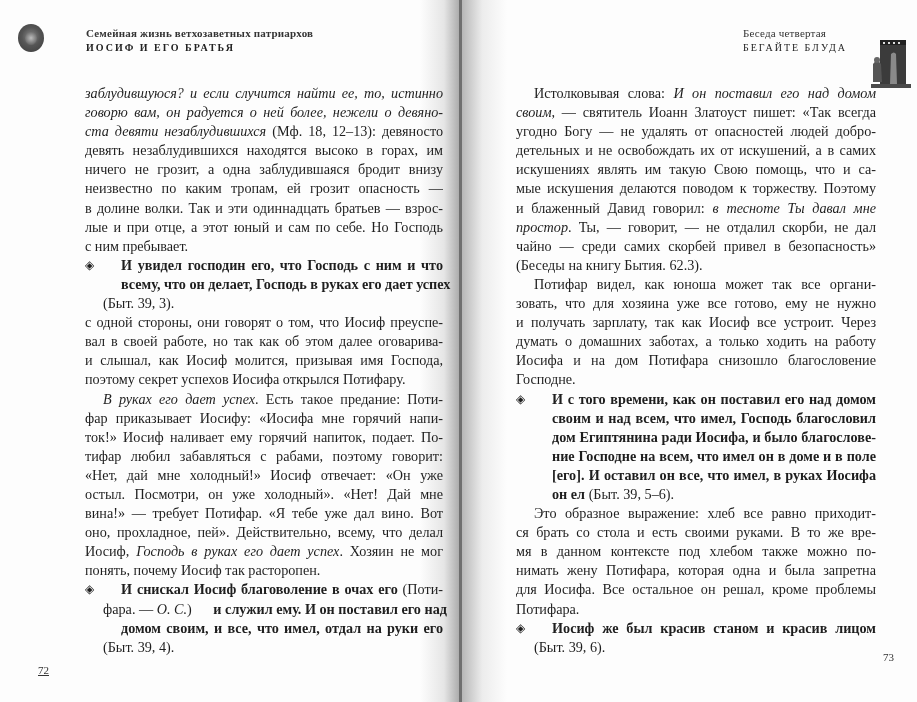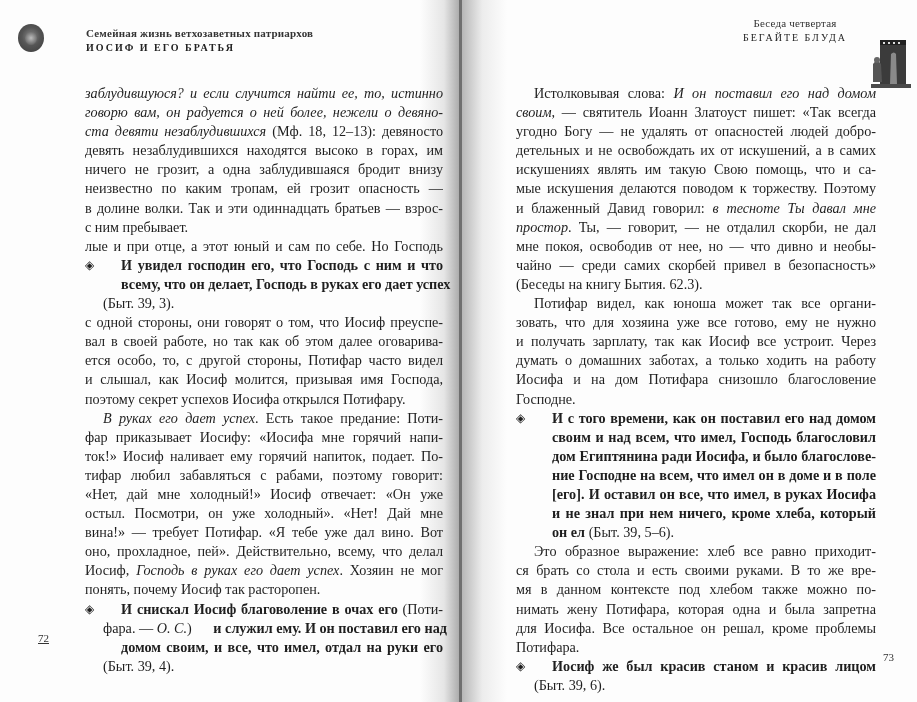--- a/index.html
+++ b/index.html
@@ -14,21 +14,21 @@
     background: linear-gradient(to right, rgba(255,255,255,0) 0%, rgba(210,210,210,0.55) 60%, rgba(160,160,160,0.9) 100%);
   }
   .spine-line { position: absolute; left: 459px; top: 0; width: 3px; height: 702px; background: #6f6f6f; }
   .gutter-right {
     position: absolute; left: 462px; top: 0; width: 45px; height: 702px;
     background: linear-gradient(to right, rgba(170,170,170,0.85) 0%, rgba(220,220,220,0.5) 45%, rgba(255,255,255,0) 100%);
   }
 
   
   .header-left { position: absolute; left: 86px; top: 27px; font-weight: bold; }
-  .header-right { position: absolute; right: 70px; top: 17px; text-align: center; }
+  .header-right { position: absolute; right: 70px; top: 27px; text-align: left; }
   .running-sub { font-size: 11px; color: #333; letter-spacing: 0.2px; line-height: 13px; }
   .running-title { font-size: 10px; color: #222; letter-spacing: 2px; line-height: 15px; }
 
   .emblem-left {
     position: absolute; left: 18px; top: 24px; width: 26px; height: 28px; border-radius: 50%;
     background: radial-gradient(circle at 50% 45%, #8a8a8a 0%, #555 45%, #3a3a3a 100%);
   }
   .emblem-left::after {
     content: ""; position: absolute; left: 7px; top: 7px; width: 12px; height: 14px; border-radius: 50%;
     background: radial-gradient(circle, #bdbdbd 0%, #6a6a6a 70%);
@@ -46,21 +46,21 @@
   .line.last { text-align-last: left; }
   .indent { padding-left: 18px; }
   .bullet-line { padding-left: 18px; position: relative; }
   .bullet-line .bullet { position: absolute; left: 0; top: 0; font-size: 12px; }
   .hang { padding-left: 18px; }
 
   i, .it { font-style: italic; }
   b, .bd { font-weight: bold; margin-left: 18px; }
 
   .page-num { position: absolute; font-size: 11px; color: #333; }
-  .page-num-left { left: 38px; top: 632px; text-decoration: underline; }
+  .page-num-left { left: 38px; top: 664px; text-decoration: underline; }
   .page-num-right { left: 883px; top: 651px; }
 </style>
 </head>
 <body>
 
 <div class="spread">
 
   <div class="emblem-left"></div>
   <div class="header-left">
     <div class="running-sub">Семейная жизнь ветхозаветных патриархов</div>
@@ -89,28 +89,27 @@
   <div class="gutter-right"></div>
 
   <div class="page page-left" id="left-body">
       <span class="line"><span class="it">заблудившуюся? и если случится найти ее, то, истинно</span></span>
       <span class="line"><span class="it">говорю вам, он радуется о ней более, нежели о девяно-</span></span>
       <span class="line"><span class="it">ста девяти незаблудившихся</span><span> (Мф. 18, 12–13): девяносто</span></span>
       <span class="line"><span>девять незаблудившихся находятся высоко в горах, им</span></span>
       <span class="line"><span>ничего не грозит, а одна заблудившаяся бродит внизу</span></span>
       <span class="line"><span>неизвестно по каким тропам, ей грозит опасность —</span></span>
       <span class="line"><span>в долине волки. Так и эти одиннадцать братьев — взрос-</span></span>
+      <span class="line"><span>лые и при отце, а этот юный и сам по себе. Но Господь</span></span>
       <span class="line last"><span>с ним пребывает.</span></span>
-      <span class="line"><span>лые и при отце, а этот юный и сам по себе. Но Господь</span></span>
       <span class="line bullet-line"><span class="bullet">◈</span><span class="bd">И увидел господин его, что Господь с ним и что</span></span>
       <span class="line hang"><span class="bd">всему, что он делает, Господь в руках его дает успех</span></span>
       <span class="line last hang"><span>(Быт. 39, 3).</span></span>
       <span class="line"><span>с одной стороны, они говорят о том, что Иосиф преуспе-</span></span>
       <span class="line"><span>вал в своей работе, но так как об этом далее оговарива-</span></span>
-      <span class="line"><span>ется особо, то, с другой стороны, Потифар часто видел</span></span>
       <span class="line"><span>и слышал, как Иосиф молится, призывая имя Господа,</span></span>
       <span class="line last"><span>поэтому секрет успехов Иосифа открылся Потифару.</span></span>
       <span class="line indent"><span class="it">В руках его дает успех</span><span>. Есть такое предание: Поти-</span></span>
       <span class="line"><span>фар приказывает Иосифу: «Иосифа мне горячий напи-</span></span>
       <span class="line"><span>ток!» Иосиф наливает ему горячий напиток, подает. По-</span></span>
       <span class="line"><span>тифар любил забавляться с рабами, поэтому говорит:</span></span>
       <span class="line"><span>«Нет, дай мне холодный!» Иосиф отвечает: «Он уже</span></span>
       <span class="line"><span>остыл. Посмотри, он уже холодный». «Нет! Дай мне</span></span>
       <span class="line"><span>вина!» — требует Потифар. «Я тебе уже дал вино. Вот</span></span>
       <span class="line"><span>оно, прохладное, пей». Действительно, всему, что делал</span></span>
@@ -125,35 +124,33 @@
 
   <div class="page page-right" id="right-body">
       <span class="line indent"><span>Истолковывая слова: </span><span class="it">И он поставил его над домом</span></span>
       <span class="line"><span class="it">своим</span><span>, — святитель Иоанн Златоуст пишет: «Так всегда</span></span>
       <span class="line"><span>угодно Богу — не удалять от опасностей людей добро-</span></span>
       <span class="line"><span>детельных и не освобождать их от искушений, а в самих</span></span>
       <span class="line"><span>искушениях являть им такую Свою помощь, что и са-</span></span>
       <span class="line"><span>мые искушения делаются поводом к торжеству. Поэтому</span></span>
       <span class="line"><span>и блаженный Давид говорил: </span><span class="it">в тесноте Ты давал мне</span></span>
       <span class="line"><span class="it">простор</span><span>. Ты, — говорит, — не отдалил скорби, не дал</span></span>
-      <span class="line"><span>мне покоя, освободив от нее, но — что дивно и необы-</span></span>
       <span class="line"><span>чайно — среди самих скорбей привел в безопасность»</span></span>
       <span class="line last"><span>(Беседы на книгу Бытия. 62.3).</span></span>
       <span class="line indent"><span>Потифар видел, как юноша может так все органи-</span></span>
       <span class="line"><span>зовать, что для хозяина уже все готово, ему не нужно</span></span>
       <span class="line"><span>и получать зарплату, так как Иосиф все устроит. Через</span></span>
       <span class="line"><span>думать о домашних заботах, а только ходить на работу</span></span>
       <span class="line"><span>Иосифа и на дом Потифара снизошло благословение</span></span>
       <span class="line last"><span>Господне.</span></span>
       <span class="line bullet-line"><span class="bullet">◈</span><span class="bd">И с того времени, как он поставил его над домом</span></span>
       <span class="line hang"><span class="bd">своим и над всем, что имел, Господь благословил</span></span>
       <span class="line hang"><span class="bd">дом Египтянина ради Иосифа, и было благослове-</span></span>
       <span class="line hang"><span class="bd">ние Господне на всем, что имел он в доме и в поле</span></span>
       <span class="line hang"><span class="bd">[его]. И оставил он все, что имел, в руках Иосифа</span></span>
-      <span class="line hang"><span class="bd">и не знал при нем ничего, кроме хлеба, который</span></span>
       <span class="line last hang"><span class="bd">он ел</span><span> (Быт. 39, 5–6).</span></span>
       <span class="line indent"><span>Это образное выражение: хлеб все равно приходит-</span></span>
       <span class="line"><span>ся брать со стола и есть своими руками. В то же вре-</span></span>
       <span class="line"><span>мя в данном контексте под хлебом также можно по-</span></span>
       <span class="line"><span>нимать жену Потифара, которая одна и была запретна</span></span>
       <span class="line"><span>для Иосифа. Все остальное он решал, кроме проблемы</span></span>
       <span class="line last"><span>Потифара.</span></span>
       <span class="line bullet-line"><span class="bullet">◈</span><span class="bd">Иосиф же был красив станом и красив лицом</span></span>
       <span class="line last hang"><span>(Быт. 39, 6).</span></span>
     </div>

